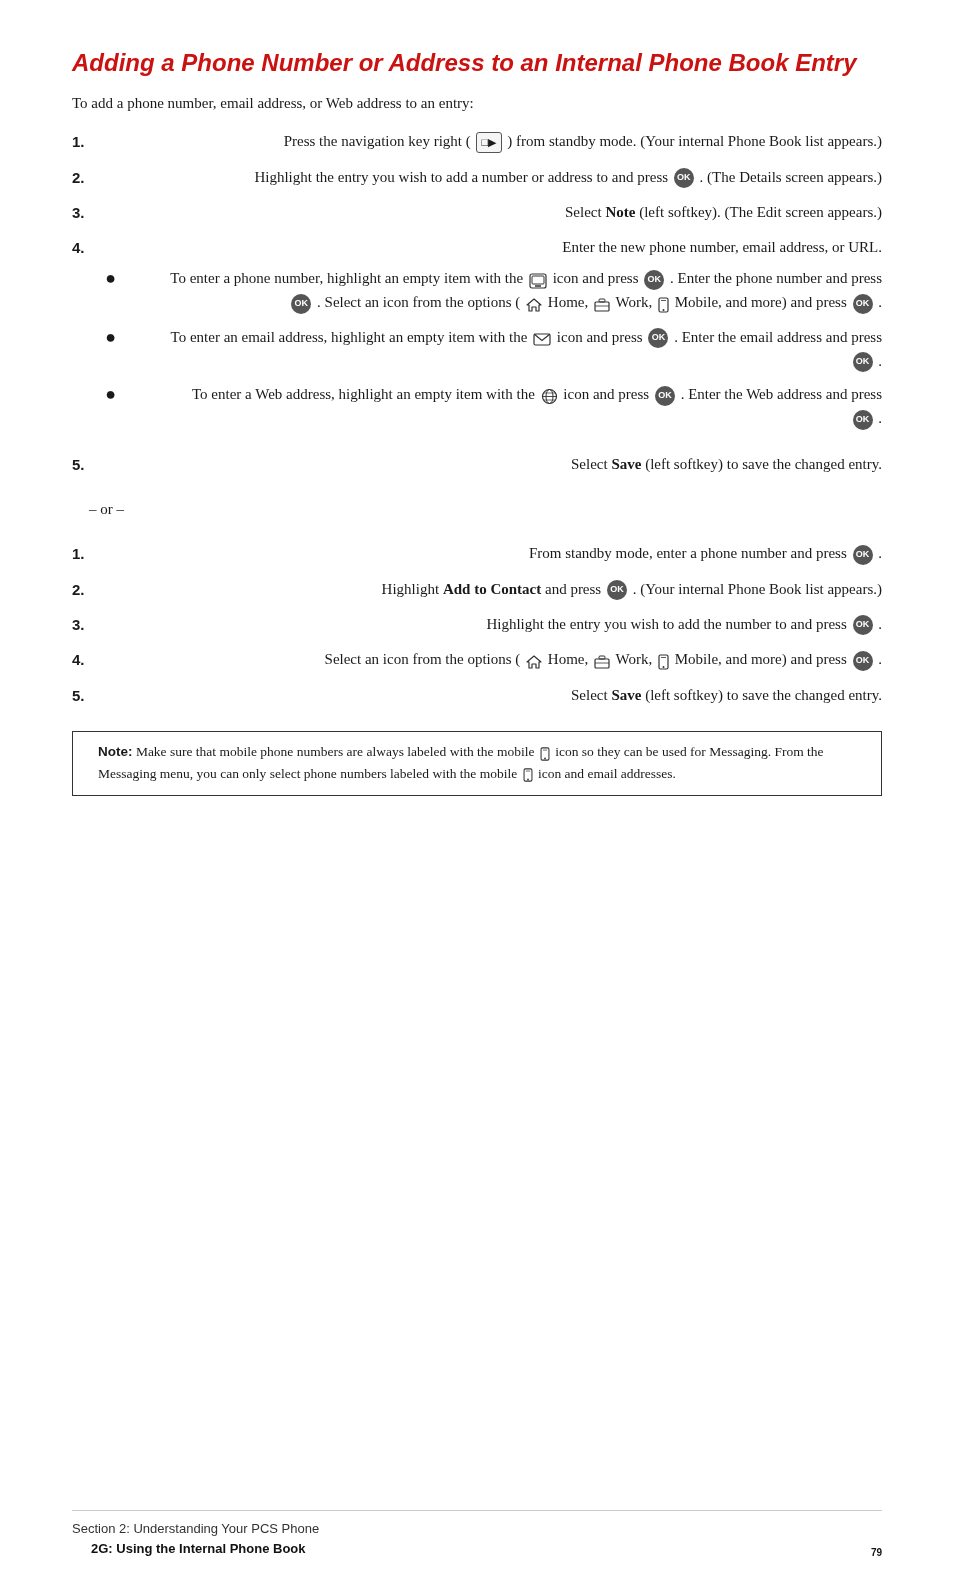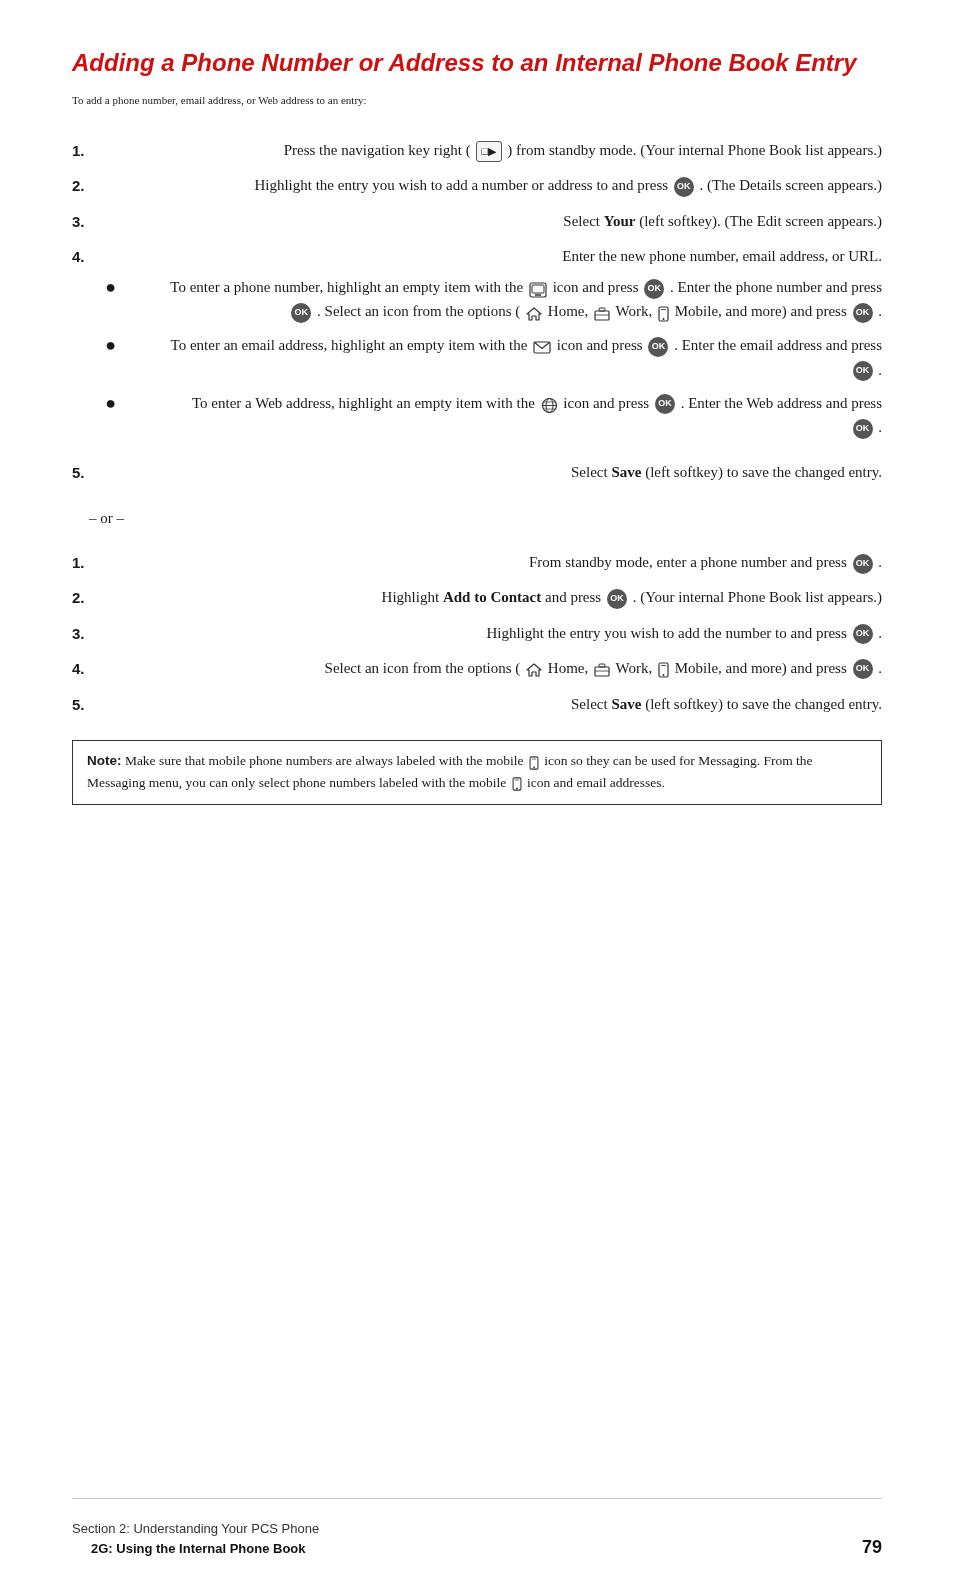--- a/index.html
+++ b/index.html
@@ -16,22 +16,22 @@
     .page-title {
       color: #cc1111;
       font-family: Arial, Helvetica, sans-serif;
       font-size: 24px;
       font-weight: 900;
       font-style: italic;
       line-height: 1.25;
       margin-bottom: 14px;
     }
     .intro {
-      font-size: 11px;
-      margin-bottom: 30px;
+      font-size: 15px;
+      margin-bottom: 15px;
       line-height: 1.55;
     }
     .steps-list {
       list-style: none;
       padding: 0;
       margin: 0;
     }
     .steps-list > li {
       display: flex;
       gap: 8px;
@@ -102,58 +102,58 @@
       margin: 0 2px;
       background: #f5f5f5;
     }
     .or-divider {
       font-size: 15px;
       margin: 22px 17px;
       line-height: 1.5;
     }
     .note-box {
       border: 1.5px solid #333;
-      padding: 10px 14px;
+      padding: 10px 25px;
       font-size: 13.5px;
       line-height: 1.55;
       margin-top: 24px;
     }
     .note-box b {
       font-family: Arial, Helvetica, sans-serif;
       font-weight: 700;
     }
     .footer {
       position: absolute;
       bottom: 32px;
       left: 72px;
       right: 72px;
       display: flex;
       justify-content: space-between;
       align-items: flex-end;
       border-top: 1px solid #ccc;
-      padding-top: 20px;
+      padding-top: 8px;
     }
     .footer-left {
       font-family: Arial, Helvetica, sans-serif;
       font-size: 13px;
       line-height: 1.5;
     }
     .footer-left .section-label {
       font-size: 13px;
       color: #333;
     }
     .footer-left .section-sub {
       font-size: 13px;
       font-weight: 700;
       color: #111;
       margin-left: 19px;
     }
     .footer-right {
       font-family: Arial, Helvetica, sans-serif;
-      font-size: 18px;
+      font-size: 10px;
       font-weight: 700;
       color: #111;
     }
 
     
     .svg-icon {
       display: inline-block;
       vertical-align: middle;
       margin: 0 2px;
     }
@@ -181,21 +181,21 @@
     <span class="step-content">
       Highlight the entry you wish to add a number or address to and press
       <span class="ok-btn">OK</span>
       . (The Details screen appears.)
     </span>
   </li>
 
   <li>
     <span class="step-num">3.</span>
     <span class="step-content">
-      Select <b>Your</b> (left softkey). (The Edit screen appears.)
+      Select <b>Note</b> (left softkey). (The Edit screen appears.)
     </span>
   </li>
 
   <li>
     <span class="step-num">4.</span>
     <span class="step-content">
       Enter the new phone number, email address, or URL.
       <ul class="bullet-list">
 
         <li>

